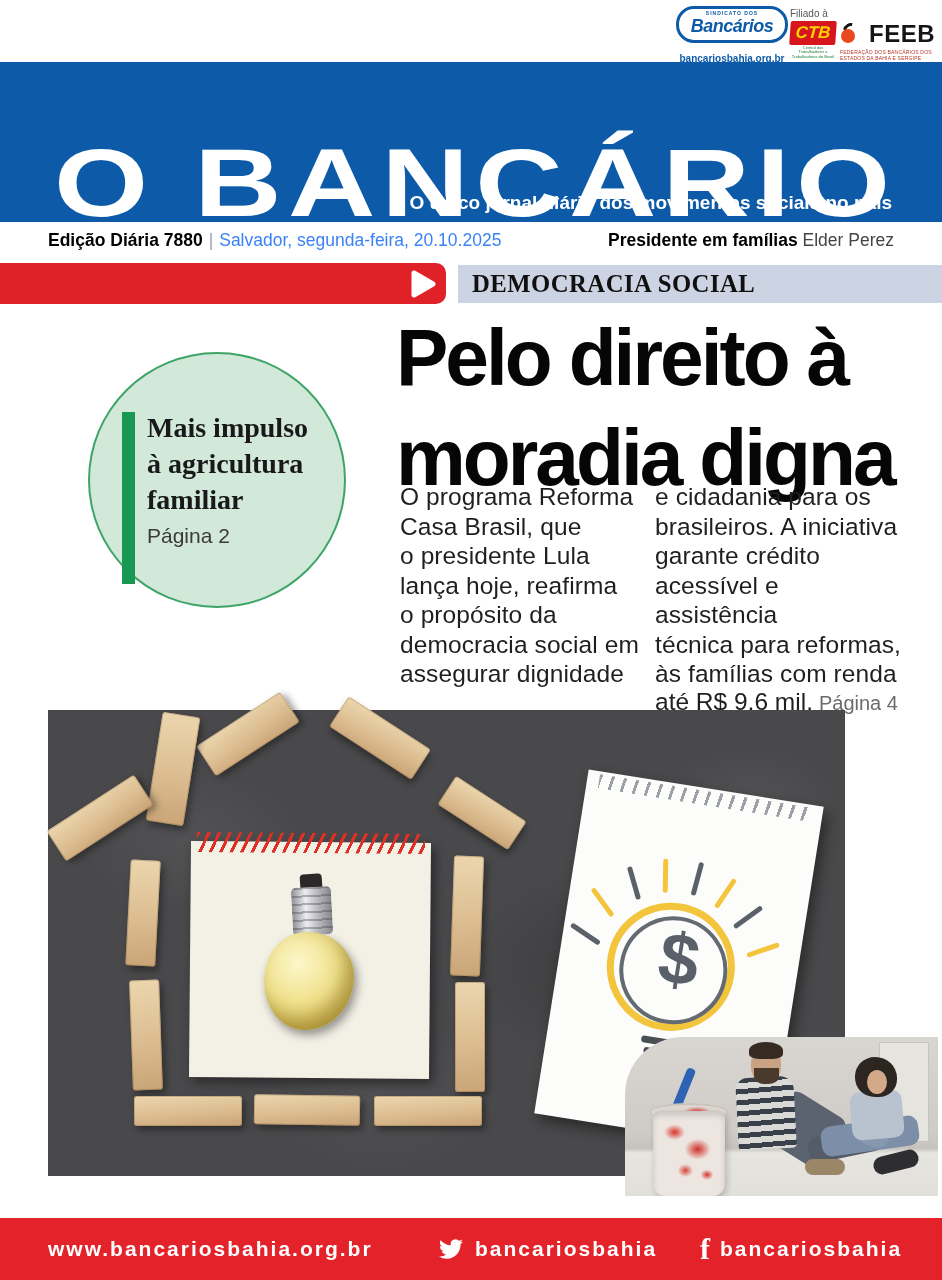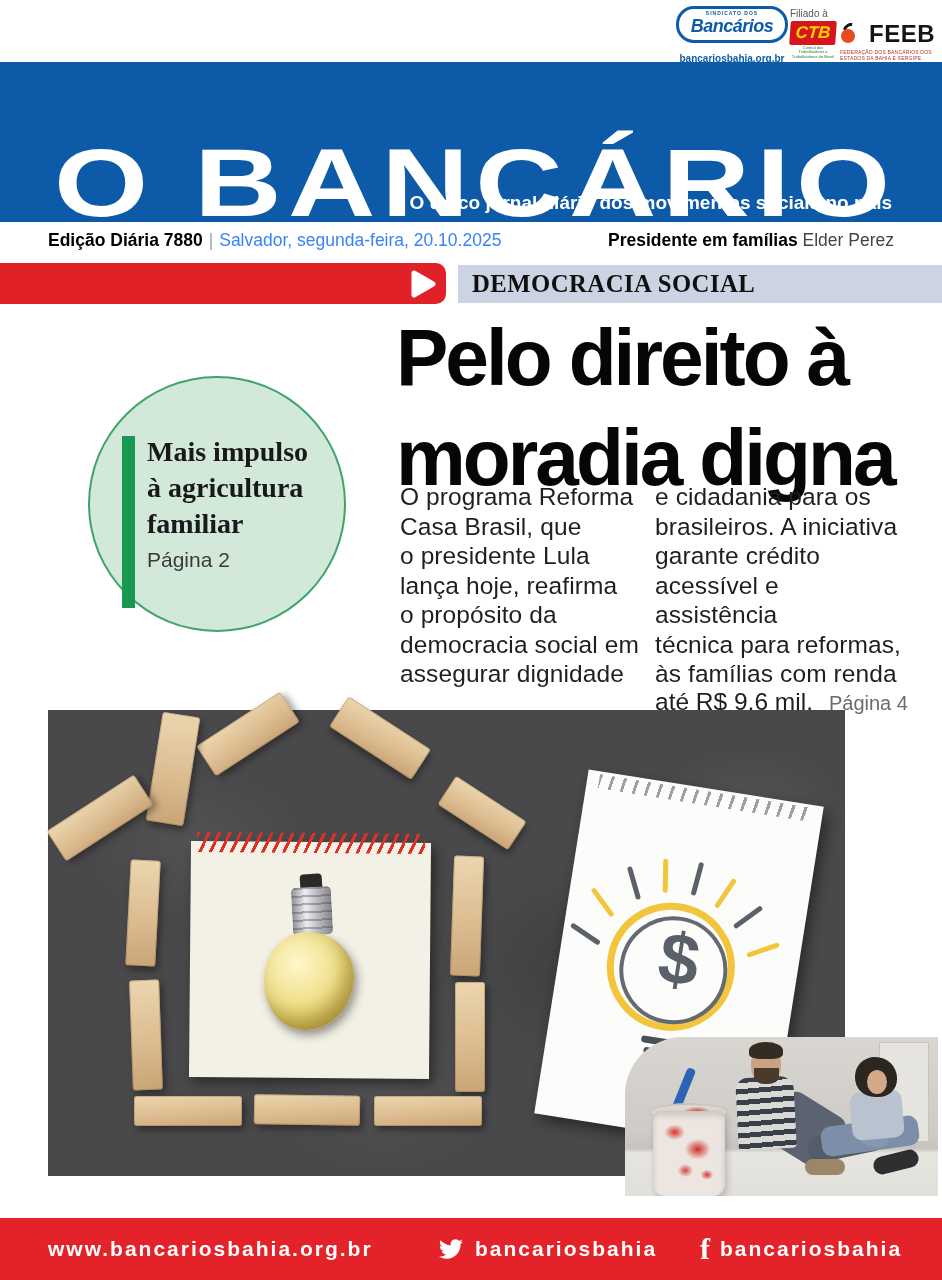--- a/index.html
+++ b/index.html
@@ -40,31 +40,31 @@
   
   .redbar { position:absolute; left:0; top:263px; width:446px; height:41px; background:#e02128; border-radius:0 10px 10px 0; }
   .play { position:absolute; right:9px; top:6px; }
   .graybar { position:absolute; left:458px; top:265px; width:484px; height:38px; background:#ccd3e3; display:flex; align-items:center; padding-left:14px; }
   .section-label { font-family:"Liberation Serif", serif; font-weight:bold; font-size:26px; color:#101010; letter-spacing:0.5px; transform:scaleX(0.95); transform-origin:left center; }
 
   
   .headline { position:absolute; left:396px; top:308px; font-size:80px; line-height:100px; font-weight:bold; color:#060606; letter-spacing:-3px; white-space:pre-line; transform:scaleX(0.98); transform-origin:left top; }
 
   
-  .teaser { position:absolute; left:88px; top:376px; width:258px; height:256px; background:#d2e8d9; border:2px solid #3fa468; border-radius:50%; }
+  .teaser { position:absolute; left:88px; top:352px; width:258px; height:256px; background:#d2e8d9; border:2px solid #3fa468; border-radius:50%; }
   .teaser-bar { position:absolute; left:32px; top:58px; width:13px; height:172px; background:#199852; }
   .teaser-text { position:absolute; left:57px; top:56px; font-family:"Liberation Serif", serif; font-weight:bold; font-size:28px; line-height:36px; color:#19191b; white-space:pre-line; }
   .teaser-page { position:absolute; left:57px; top:170px; font-size:21px; color:#3a3a3a; }
 
   
   .bodycol { position:absolute; top:482px; font-size:24.5px; line-height:29.5px; color:#1f1f1f; white-space:pre-line; letter-spacing:0.1px; }
   .col1 { left:400px; width:256px; }
   .col2 { left:655px; width:252px; }
   .col2-last { position:absolute; left:655px; top:688px; font-size:24.5px; color:#1f1f1f; }
-  .page-ref { font-size:20px; color:#6b6b6b; margin-left:16px; }
+  .page-ref { font-size:20px; color:#6b6b6b; margin-left:6px; }
 
   
   .photo { position:absolute; left:48px; top:710px; width:797px; height:466px;
     background:
       radial-gradient(180px 120px at 18% 28%, rgba(255,255,255,0.05), transparent 60%),
       radial-gradient(260px 160px at 72% 55%, rgba(0,0,0,0.18), transparent 65%),
       radial-gradient(200px 130px at 42% 82%, rgba(255,255,255,0.045), transparent 60%),
       radial-gradient(150px 90px at 88% 20%, rgba(255,255,255,0.05), transparent 60%),
       #49494b; }
   .blk { position:absolute; background:linear-gradient(175deg,#ecd6ae 0%,#dcbd91 55%,#c9a476 100%);

